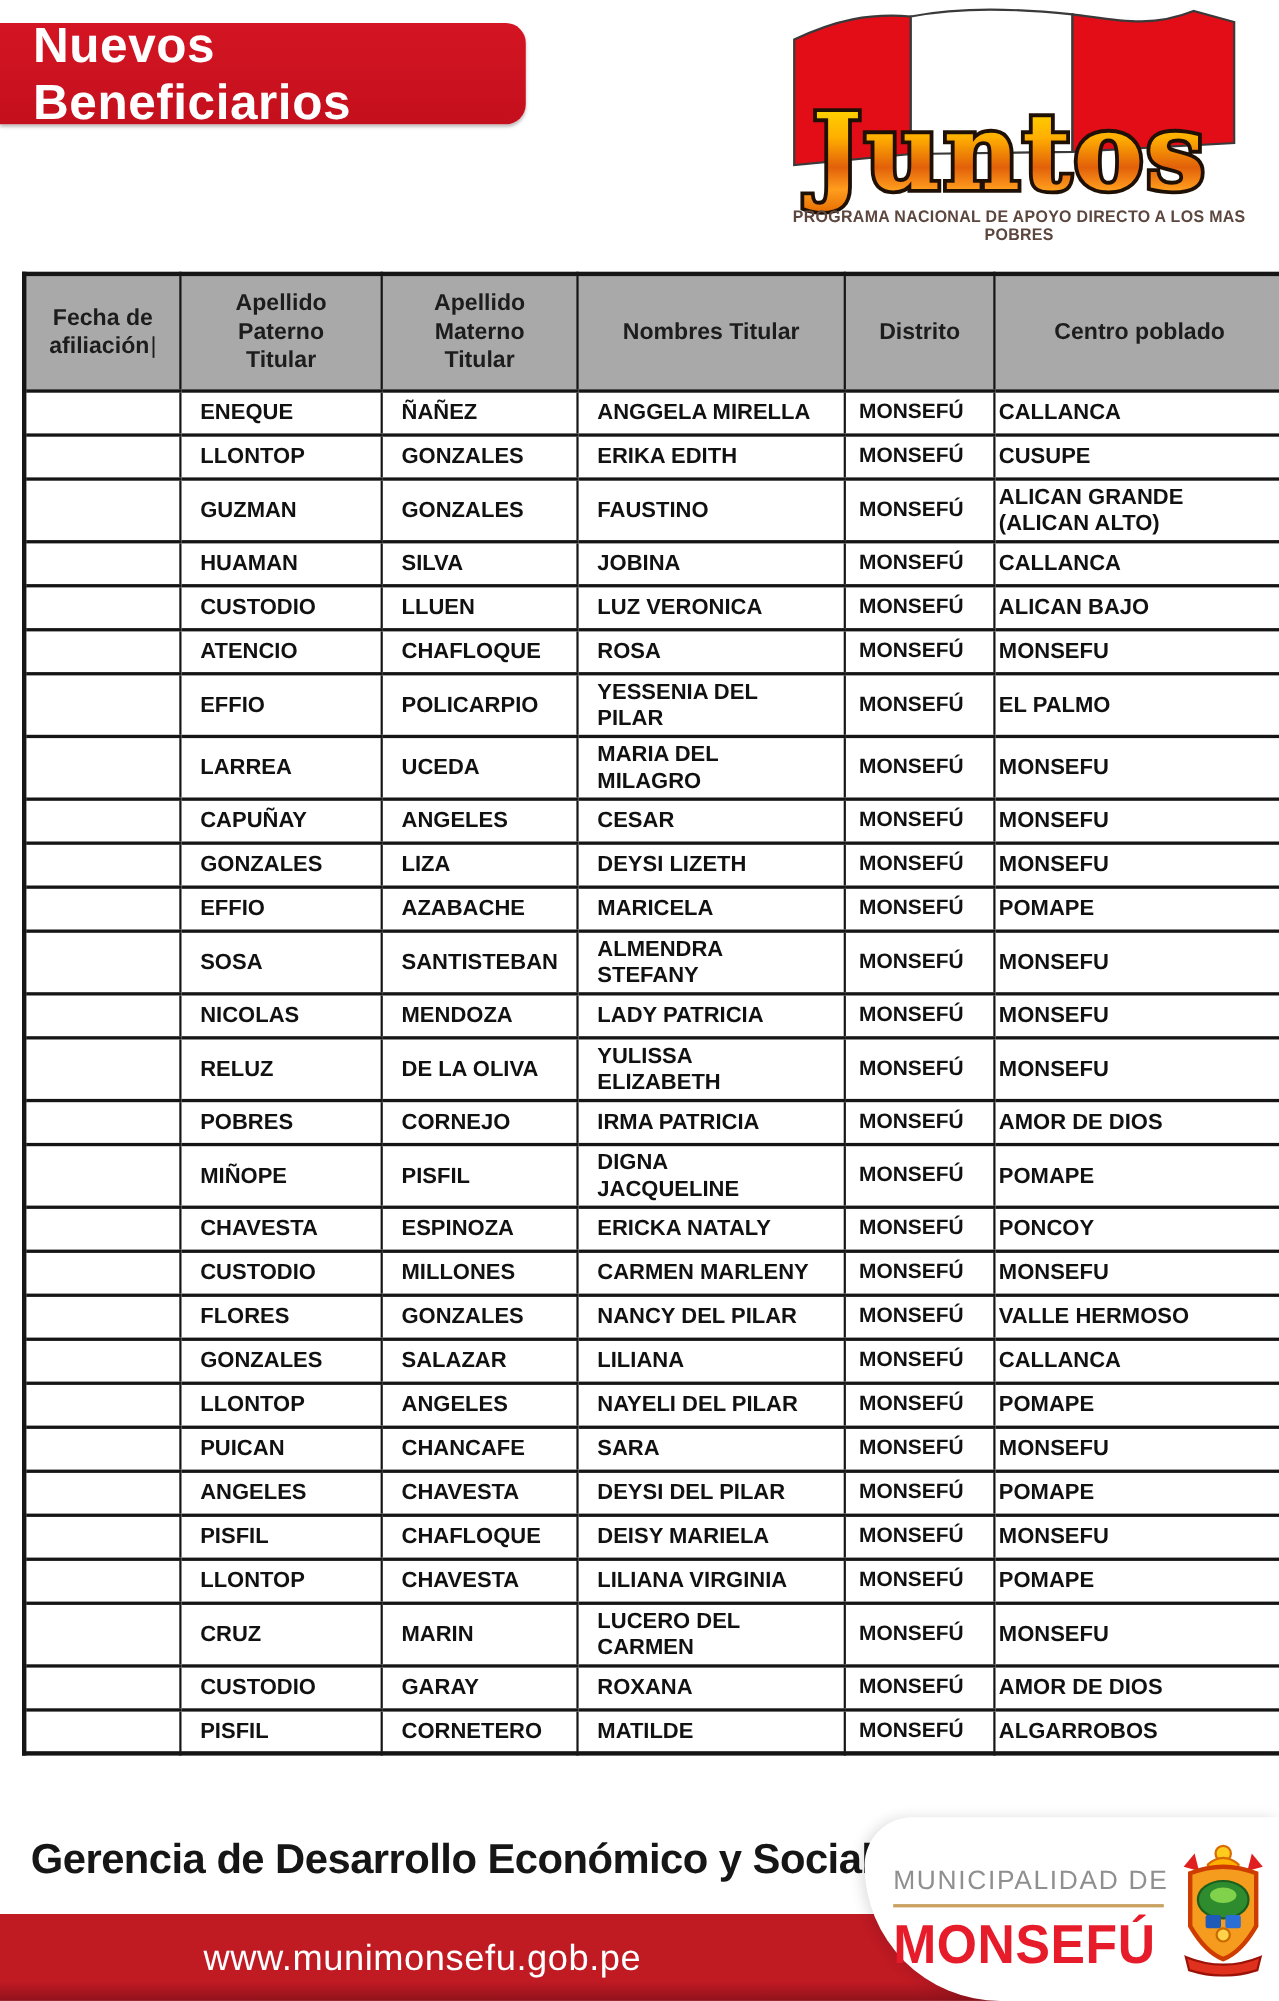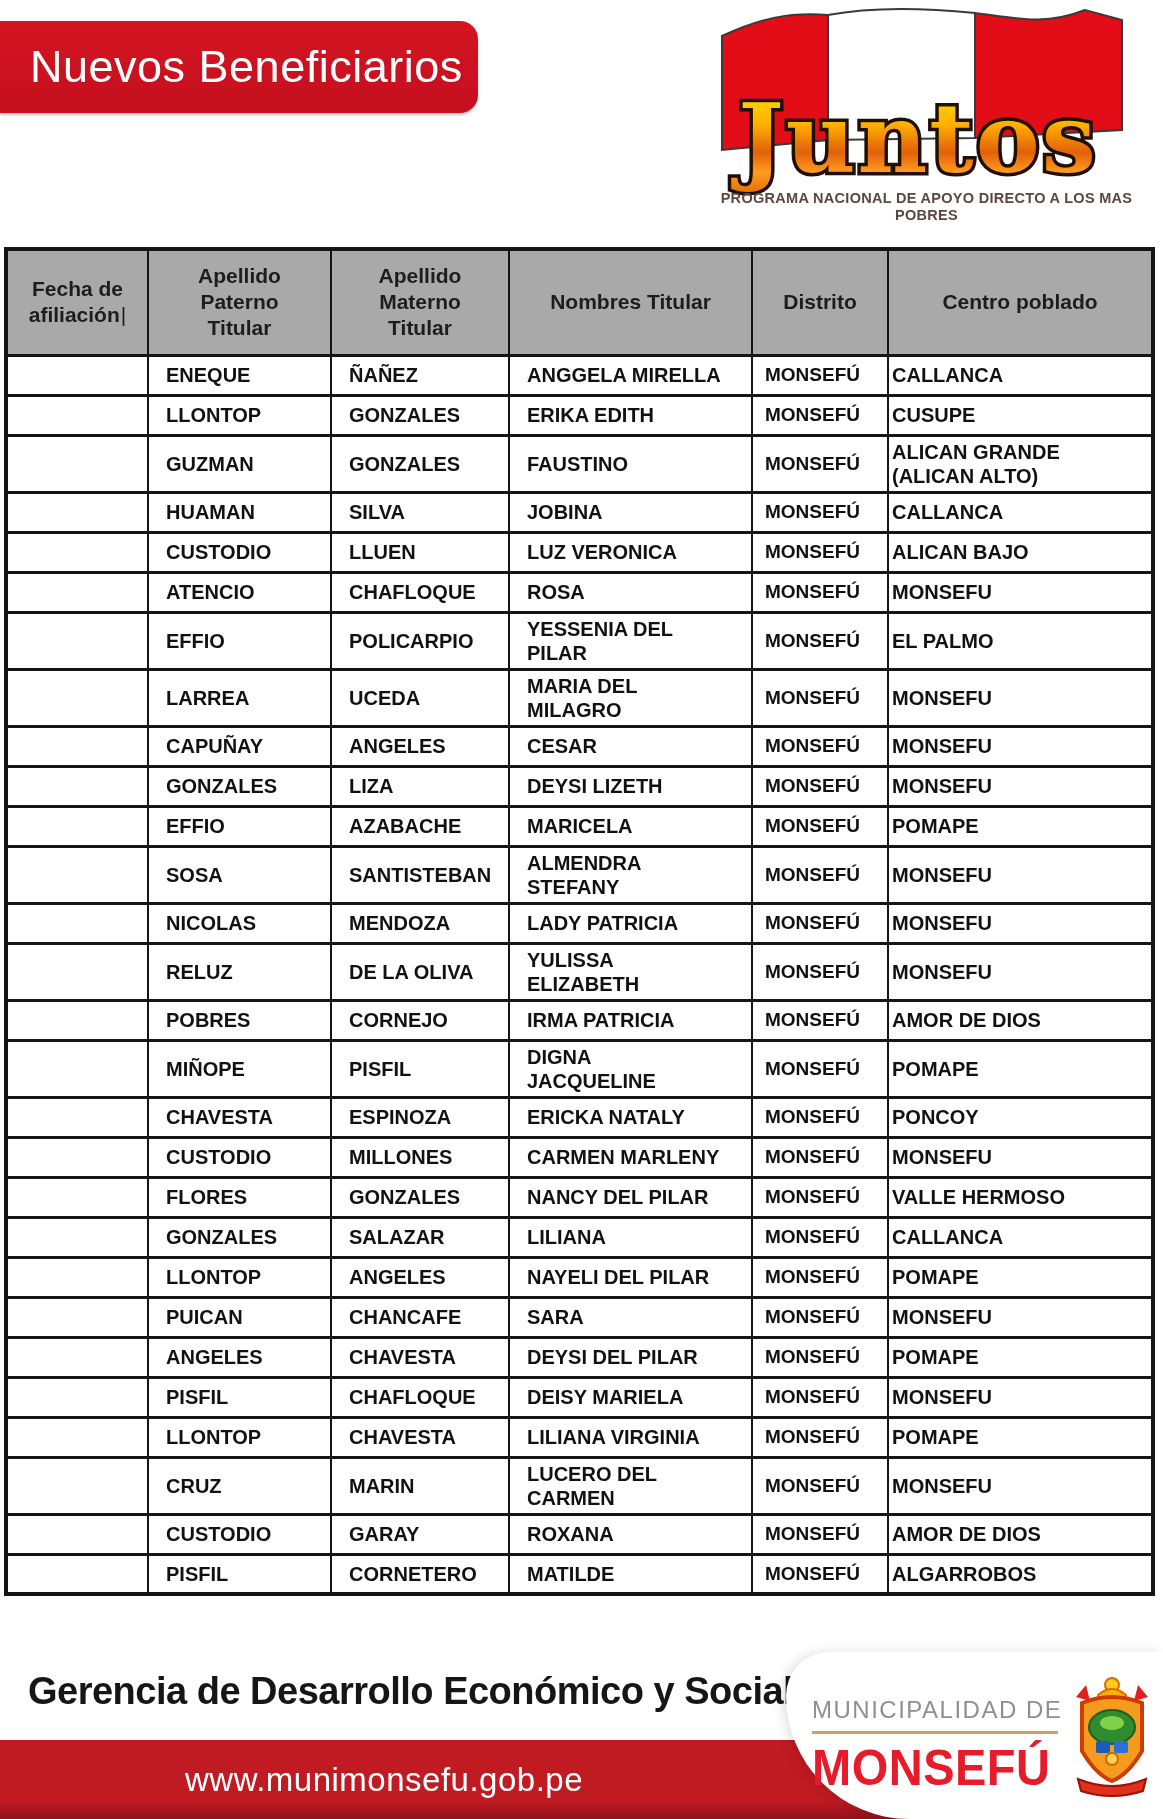--- a/index.html
+++ b/index.html
@@ -19,31 +19,31 @@
     font-family:"Liberation Sans",sans-serif;
   }
   
   .banner{
     position:absolute;left:0;top:21px;width:478px;height:92px;
     background:linear-gradient(#d41523,#c40f1d);
     border-radius:0 18px 18px 0;
     display:flex;align-items:center;padding-left:30px;
     box-shadow:0 2px 3px rgba(0,0,0,.25);
   }
-  .banner-title{color:#fff;font-size:45px;font-weight:400;letter-spacing:.5px;}
+  .banner-title{color:#fff;font-size:45px;font-weight:700;letter-spacing:.5px;}
   
   .juntos{position:absolute;left:690px;top:0;width:473px;height:224px;}
   .juntos svg{position:absolute;left:0;top:0;}
   .juntos-caption{
     position:absolute;left:0;bottom:2px;width:100%;text-align:center;
     font-size:14.5px;font-weight:bold;color:#5c463e;letter-spacing:.3px;
     transform:scaleY(1.05);
   }
   
-  .table-wrap{position:absolute;left:4px;top:247px;width:993px;border-radius:22px;}
+  .table-wrap{position:absolute;left:20px;top:247px;width:993px;border-radius:22px;}
   table{border-collapse:collapse;width:100%;table-layout:fixed;border:4px solid var(--border-black);}
   th,td{
     border-left:2px solid var(--border-black);
     border-right:2px solid var(--border-black);
     border-top:3px solid var(--border-black);
     border-bottom:3px solid var(--border-black);
     white-space:pre-line;
   }
   thead th{
     background:var(--header-gray);

